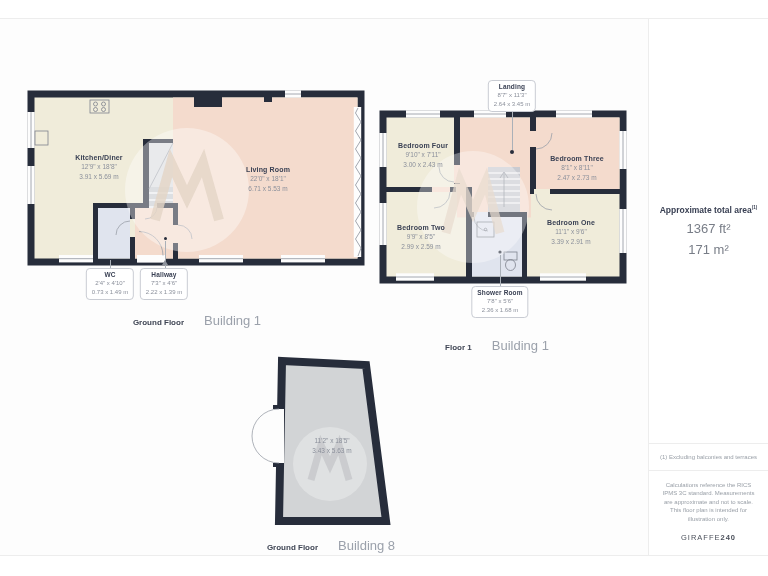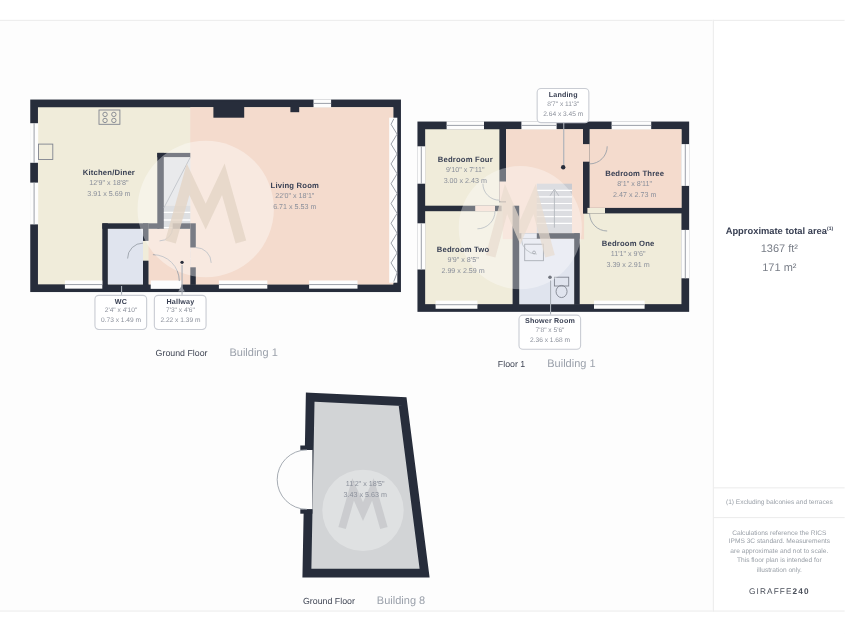--- a/index.html
+++ b/index.html
@@ -16,36 +16,36 @@
   .rdim  { font-size:6.5px; line-height:8.5px; color:#8b909b; margin-top:1px; }
 
   
   .callout { position:absolute; transform:translateX(-50%); background:#ffffff; border:1px solid #c9ccd3;
              border-radius:4px; padding:2px 5px 3px; text-align:center; white-space:nowrap; z-index:7; }
   .callout .rname { font-size:6.5px; line-height:8px; }
   .callout .rdim  { font-size:6px;  line-height:7.5px; }
 
   
   .caption { position:absolute; transform:translateX(-50%); white-space:nowrap; z-index:6; }
-  .cap-b { font-size:8px; font-weight:normal; color:#3f4554; }
-  .cap-l { font-size:10px; color:#9ba1ab; margin-left:20px; }
+  .cap-b { font-size:8px; font-weight:bold; color:#3f4554; }
+  .cap-l { font-size:13px; color:#9ba1ab; margin-left:20px; }
 
   
   .leader { position:absolute; width:1px; background:#aab0b8; z-index:5; }
   .dot { position:absolute; width:3px; height:3px; border-radius:50%; background:#272d3b; z-index:5; }
   .arrow-up { position:absolute; width:0; height:0; border-left:3px solid transparent;
               border-right:3px solid transparent; border-bottom:5px solid #8d929c; z-index:6; }
 
   
   .sidebar { position:absolute; left:648px; top:18px; width:120px; height:538px; background:#ffffff;
              border:1px solid #ededed; border-right:none; }
   .area-block { margin-top:186px; text-align:center; }
   .area-title { font-size:8.5px; font-weight:bold; color:#3a4154; }
   .area-title sup { font-size:4.5px; }
-  .area-val { font-size:10px; color:#787d87; margin-top:6px; }
+  .area-val { font-size:13px; color:#787d87; margin-top:6px; }
   .notes-block { position:absolute; bottom:0; left:0; width:100%; text-align:center; }
   .divider { border-top:1px solid #ededed; }
   .note-small { font-size:6px; line-height:8px; color:#9aa0a8; padding:9px 8px; }
   .note-para  { font-size:6px; line-height:8.5px; color:#9aa0a8; padding:10px 13px 4px; }
   .brand { font-size:7.5px; color:#4a4f5a; letter-spacing:1px; margin:6px 0 13px; }
   .brand b { font-weight:bold; }
 </style>
 </head>
 <body>
 
@@ -266,21 +266,21 @@
       <div class="rname">Bedroom One</div>
       <div class="rdim">11'1" x 9'6"</div>
       <div class="rdim">3.39 x 2.91 m</div>
     </div>
     <div class="leader" style="left:500px; top:236px; height:31px;"></div>
     <div class="callout" style="left:500px; top:267px;">
       <div class="rname">Shower Room</div>
       <div class="rdim">7'8" x 5'6"</div>
       <div class="rdim">2.36 x 1.68 m</div>
     </div>
-    <div class="caption" style="left:497px; top:302px;">
+    <div class="caption" style="left:497px; top:317px;">
       <span class="cap-b">Floor 1</span><span class="cap-l">Building 1</span>
     </div>
 
     <div class="plan" style="left:235px; top:333px; width:165px; height:180px;">
       <svg width="165" height="180" viewBox="0 0 165 180">
         <polygon points="47,9 131,13 151,169 44,169" fill="#d2d4d6" stroke="#272d3b" stroke-width="8" stroke-linejoin="miter"></polygon>
 
         <g>
           <rect x="38" y="57" width="11" height="54" fill="#fdfdfd"></rect>
           <rect x="38" y="53" width="11" height="4" fill="#272d3b"></rect>

